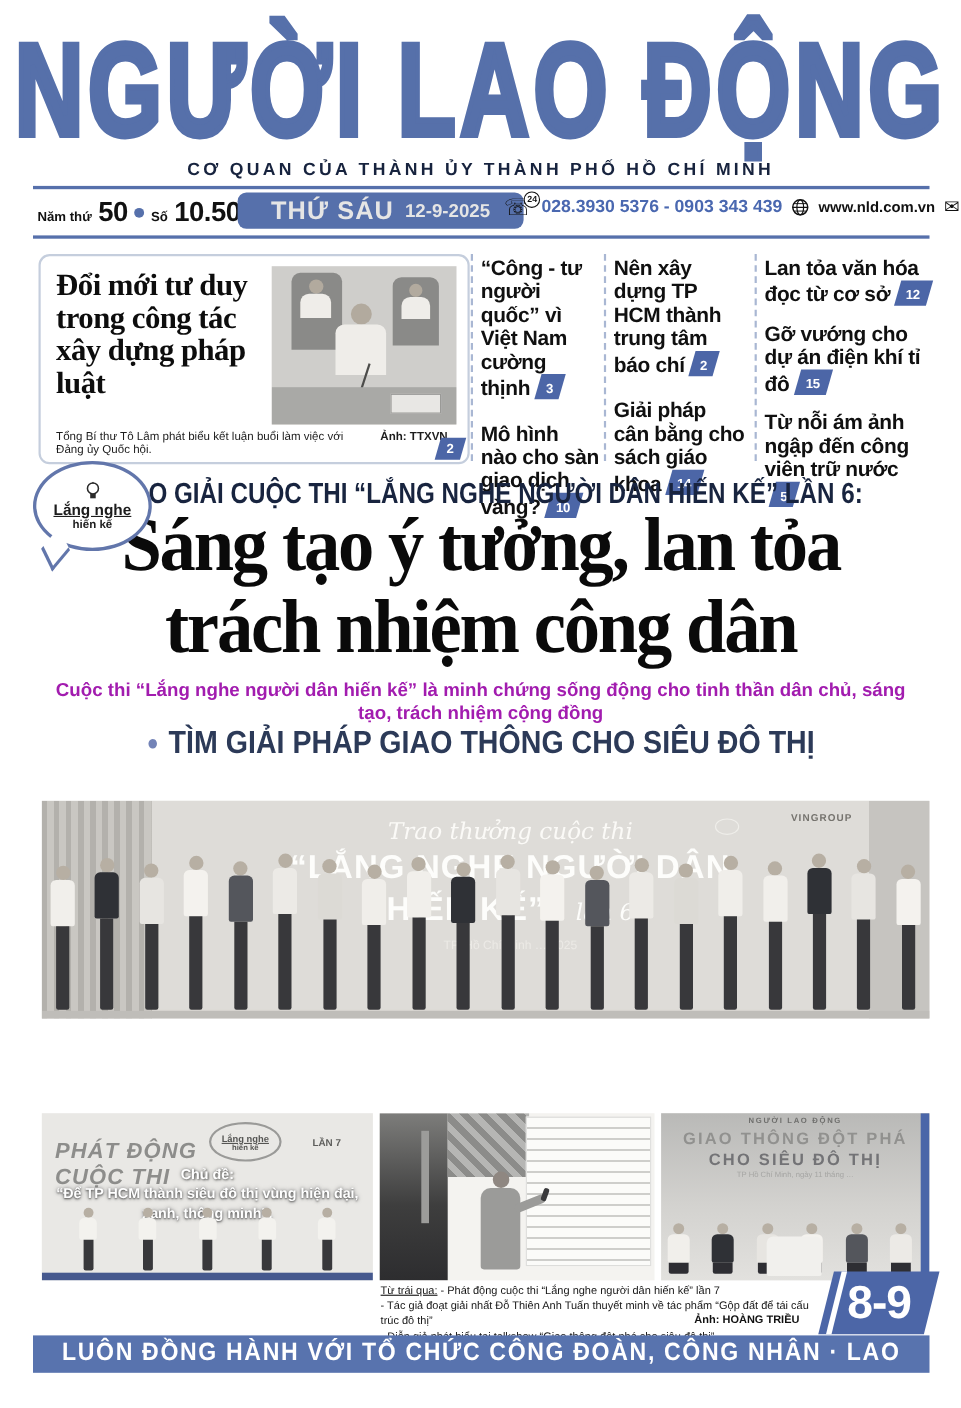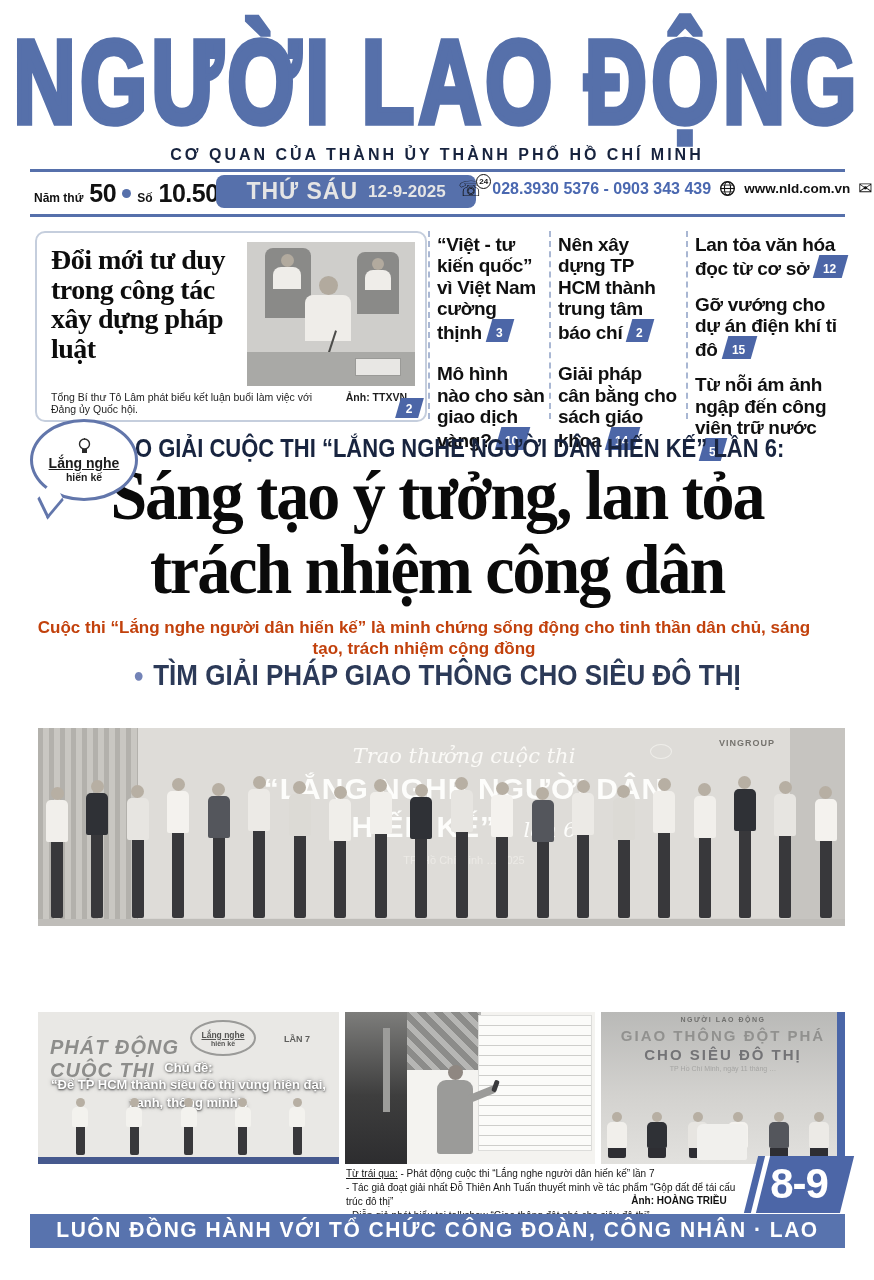--- a/index.html
+++ b/index.html
@@ -64,22 +64,22 @@
     background:#fff;display:flex;flex-direction:column;align-items:center;justify-content:center;z-index:3;}
   #feature-logo::after{content:"";position:absolute;left:6px;bottom:-13px;width:20px;height:20px;background:#fff;
     border-right:3.5px solid #6276ab;border-bottom:3.5px solid #6276ab;transform:rotate(64deg) skewX(24deg);}
   .logo-l1{font-size:14px;font-weight:700;color:#1c1c1c;text-decoration:underline;}
   .logo-l2{font-size:10.5px;font-weight:700;color:#1c1c1c;}
   #kicker{top:433px;left:0;width:874px;text-align:center;font-size:22px;font-weight:700;
     color:#18243f;transform:scaleY(1.2);transform-origin:top;}
   #feature-headline{top:459px;left:0;width:874px;text-align:center;
     font-family:"Liberation Serif",serif;font-weight:700;font-size:66px;line-height:1.07;
     letter-spacing:-2px;color:#0a0a0a;transform:scaleY(1.05);transform-origin:top;}
-  #deck{top:617px;left:34px;width:780px;text-align:center;font-size:17px;font-weight:700;
-    line-height:1.25;color:#c2410c;}
+  #deck{top:617px;left:47px;width:780px;text-align:center;font-size:17px;font-weight:700;
+    line-height:1.25;color:#a21caf;}
   #bullet-line{top:658px;left:0;width:874px;text-align:center;font-size:26px;font-weight:700;
     color:#2c3a58;transform:scaleY(1.12);transform-origin:top;}
   #bullet-line .dot{color:#7383b7;font-size:18px;vertical-align:3px;margin-right:9px;}
 
   
   #main-photo{left:38px;top:728px;width:807px;height:198px;background:#d8d6d2;overflow:hidden;}
   #mp-wood{left:0;top:0;width:100px;height:100%;
     background:repeating-linear-gradient(90deg,#b3b1ac 0 5px,#c9c7c2 5px 11px);}
   #mp-right{right:0;top:0;width:55px;height:100%;background:#c6c4c0;}
   #mp-screen{left:100px;right:55px;top:0;height:190px;background:#dedcd8;}
@@ -221,21 +221,21 @@
       <span id="lead-credit">Ảnh: TTXVN</span>
     </div>
     <span class="pagebadge" id="lead-badge"><span>2</span></span>
   </div>
 
   <div class="abs vdash" style="left:428px;"></div>
   <div class="abs vdash" style="left:549px;"></div>
   <div class="abs vdash" style="left:686px;"></div>
 
   <div class="abs tcol" style="left:437px;width:108px;">
-    <div class="teaser"><span>“Việt - tư kiến quốc” vì Việt Nam cường thịnh</span><span class="pagebadge"><span>3</span></span></div>
+    <div class="teaser"><span>“Công - tư người quốc” vì Việt Nam cường thịnh</span><span class="pagebadge"><span>3</span></span></div>
     <div class="teaser"><span>Mô hình nào cho sàn giao dịch vàng?</span><span class="pagebadge"><span>10</span></span></div>
   </div>
   <div class="abs tcol" style="left:558px;width:120px;">
     <div class="teaser"><span>Nên xây dựng TP HCM thành trung tâm báo chí</span><span class="pagebadge"><span>2</span></span></div>
     <div class="teaser"><span>Giải pháp cân bằng cho sách giáo khoa</span><span class="pagebadge"><span>14</span></span></div>
   </div>
   <div class="abs tcol" style="left:695px;width:150px;">
     <div class="teaser" style="margin-bottom:14px;"><span>Lan tỏa văn hóa đọc từ cơ sở</span><span class="pagebadge"><span>12</span></span></div>
     <div class="teaser" style="margin-bottom:14px;"><span>Gỡ vướng cho dự án điện khí tỉ đô</span><span class="pagebadge"><span>15</span></span></div>
     <div class="teaser"><span>Từ nỗi ám ảnh ngập đến công viên trữ nước</span><span class="pagebadge"><span>5</span></span></div>

